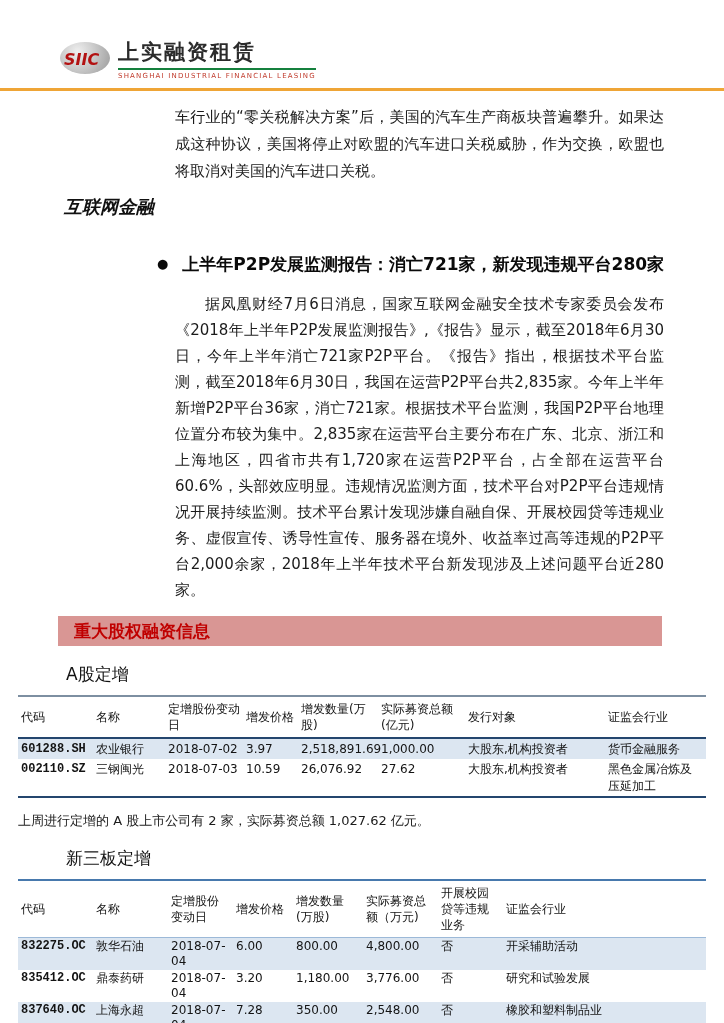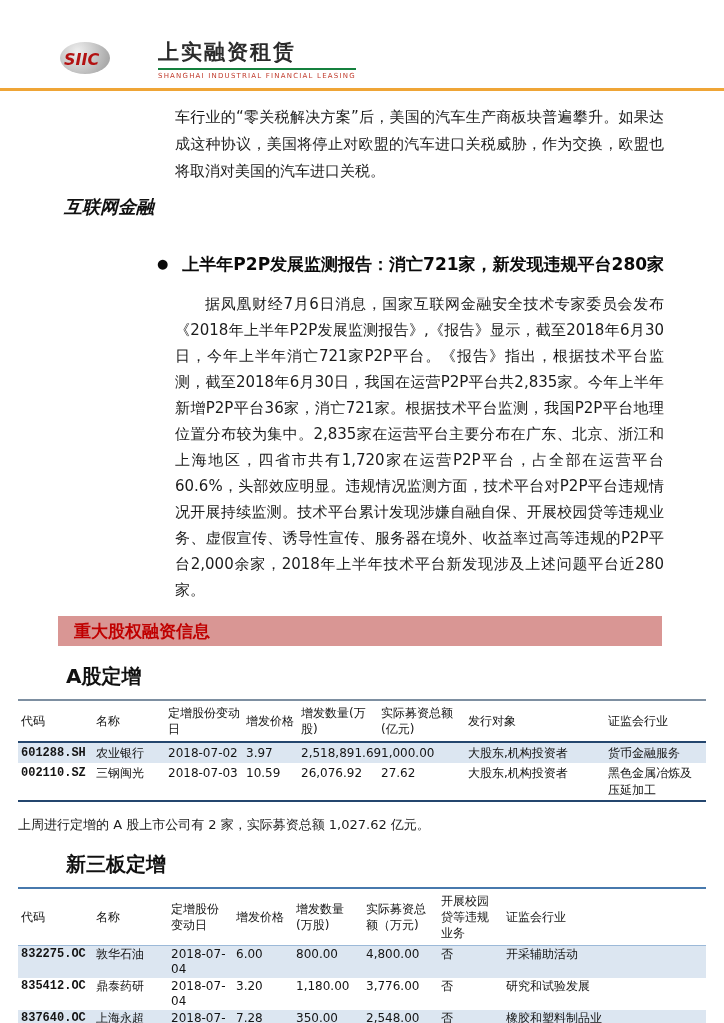--- a/index.html
+++ b/index.html
@@ -5,21 +5,21 @@
   * { margin:0; padding:0; box-sizing:border-box; }
   html,body { background:#e9e9e9; }
   body { font-family:"DejaVu Sans","Liberation Sans",sans-serif; }
   .page {
     position:relative; width:724px; height:1023px; margin:0 auto;
     background:#ffffff; color:#1c1c1c; overflow:hidden;
     box-shadow:0 0 4px rgba(0,0,0,.25);
   }
   
   .hdr { padding:38px 0 0 60px; height:88px; }
-  .logo-row { display:flex; align-items:flex-start;gap:40px; }
+  .logo-row { display:flex; align-items:flex-start; }
   .logo-sphere {
     position:relative; display:inline-block; width:50px; height:32px; margin-top:4px;
     background:radial-gradient(circle at 35% 30%, #efefef 0%, #c9c9c9 45%, #989898 100%);
     border-radius:50%;
   }
   .logo-sphere i {
     position:absolute; left:4px; top:8px; font-style:italic; font-weight:bold;
     font-size:16px; color:#b31212; letter-spacing:0px;
   }
   .brand { margin-left:8px; }
@@ -40,21 +40,21 @@
   .body-para {
     margin:15px 60px 0 175px; font-size:15px; line-height:26px;
     text-align:justify; text-indent:2em; color:#1b1b1b;
   }
   
   .banner {
     margin:13px 62px 0 58px; height:30px; line-height:30px;
     background:#d99694; color:#c00000; font-size:17px; font-weight:bold;
     padding-left:16px;
   }
-  .sub-title { margin:17px 0 0 66px; font-size:20px; font-weight:bold; color:#111; }
+  .sub-title { margin:17px 0 0 66px; font-size:17px; font-weight:normal; color:#111; }
   
   table.tbl {
     border-collapse:collapse; table-layout:fixed; width:688px;
     margin:9px 0 0 18px; font-size:12px; color:#141414;
   }
   .tbl th { font-weight:normal; text-align:left; vertical-align:middle; padding:4px 3px; line-height:16px; }
   .tbl td { vertical-align:top; padding:2px 3px 1px 3px; line-height:17px; }
   .tbl tbody tr:nth-child(odd) { background:#dce6f1; }
   .tbl tbody td:first-child { font-weight:bold;font-family:Liberation Mono, monospace; }
   .tbl-a { border-top:2px solid #7d8fa1; border-bottom:2px solid #24466e; }

